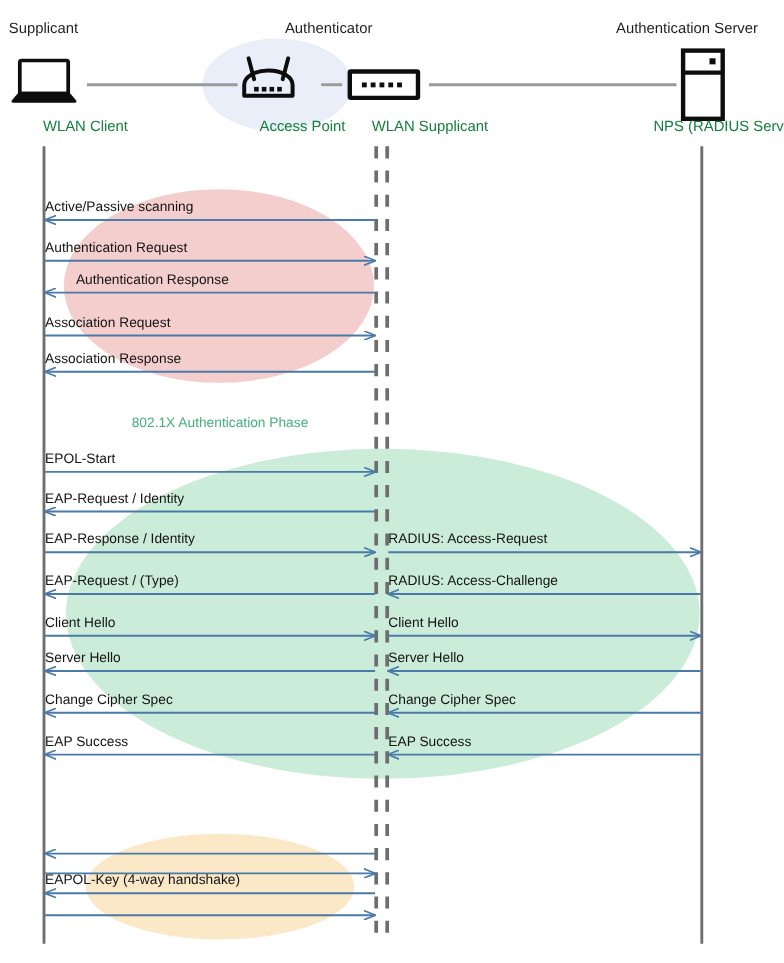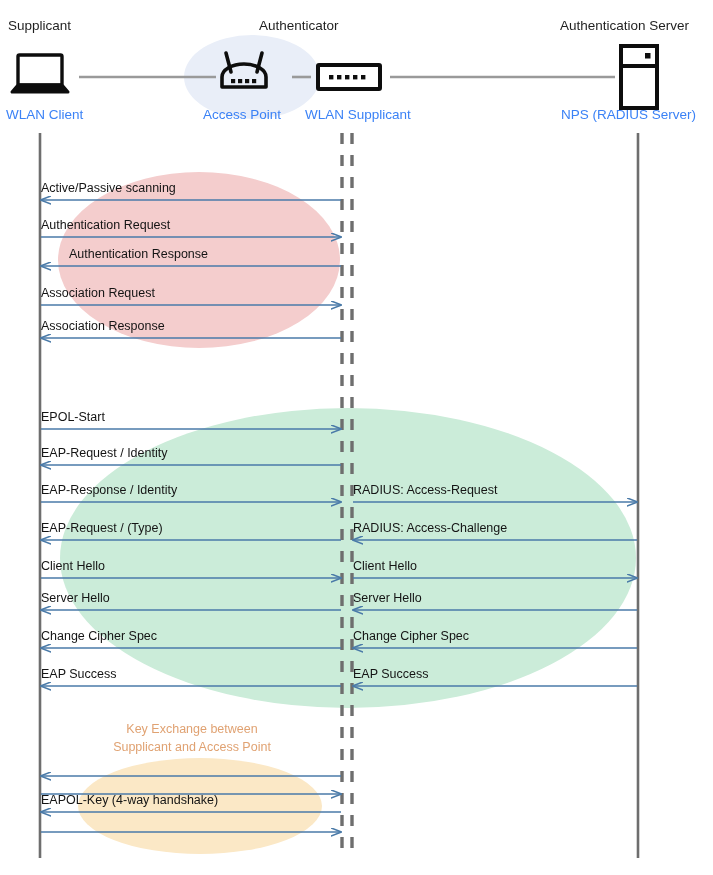--- a/index.html
+++ b/index.html
@@ -11,21 +11,21 @@
   #canvas{
     position:relative;
     width:713px;
     height:875px;
     overflow:hidden;
     background:#ffffff;
   }
   #svgroot{position:absolute;left:0;top:0;width:713px;height:875px;}
   .htxt{position:absolute;white-space:nowrap;}
   .role-title{font-size:13.5px;color:#1f1f1f;}
-  .role-sub{font-size:13.5px;color:#3b82f6;}
+  .role-sub{font-size:13.5px;color:#15803d;margin-left:33px;}
   .msg-label{font-size:12.5px;color:#141414;}
   .phase-label{font-size:12.5px;text-align:center;font-weight:400;}
   .phase-red{color:#b9313a;}
   .phase-green{color:#45b07c;}
   .phase-orange{color:#e0a272;}
 </style>
 </head>
 <body>
 
 <div id="canvas">
@@ -118,22 +118,21 @@
 
   <div class="htxt role-title" style="left:8px;top:18px;">Supplicant</div>
   <div class="htxt role-title" style="left:259px;top:18px;">Authenticator</div>
   <div class="htxt role-title" style="left:560px;top:18px;">Authentication Server</div>
 
   <div class="htxt role-sub" style="left:6px;top:107px;">WLAN Client</div>
   <div class="htxt role-sub" style="left:203px;top:107px;">Access Point</div>
   <div class="htxt role-sub" style="left:305px;top:107px;">WLAN Supplicant</div>
   <div class="htxt role-sub" style="left:561px;top:107px;">NPS (RADIUS Server)</div>
 
-  <div class="htxt phase-label phase-orange" style="left:92px;top:722px;width:200px;">Key Exchange between</div>
-  <div class="htxt phase-label phase-orange" style="left:92px;top:740px;width:200px;">Supplicant and Access Point</div>
+  <div class="htxt phase-label phase-green" style="left:100px;top:377px;width:200px;">802.1X Authentication Phase</div>
 
   <div id="label-layer">
       <div class="htxt msg-label" style="left: 41px; top: 181px; width: 300px;">Active/Passive scanning</div>
       <div class="htxt msg-label" style="left: 41px; top: 218px; width: 300px;">Authentication Request</div>
       <div class="htxt msg-label" style="left: 41px; top: 247px; width: 300px; padding-left: 28px;">Authentication Response</div>
       <div class="htxt msg-label" style="left: 41px; top: 286px; width: 300px;">Association Request</div>
       <div class="htxt msg-label" style="left: 41px; top: 319px; width: 300px;">Association Response</div>
       <div class="htxt msg-label" style="left: 41px; top: 410px; width: 300px;">EPOL-Start</div>
       <div class="htxt msg-label" style="left: 41px; top: 446px; width: 300px;">EAP-Request / Identity</div>
       <div class="htxt msg-label" style="left: 41px; top: 483px; width: 300px;">EAP-Response / Identity</div>

